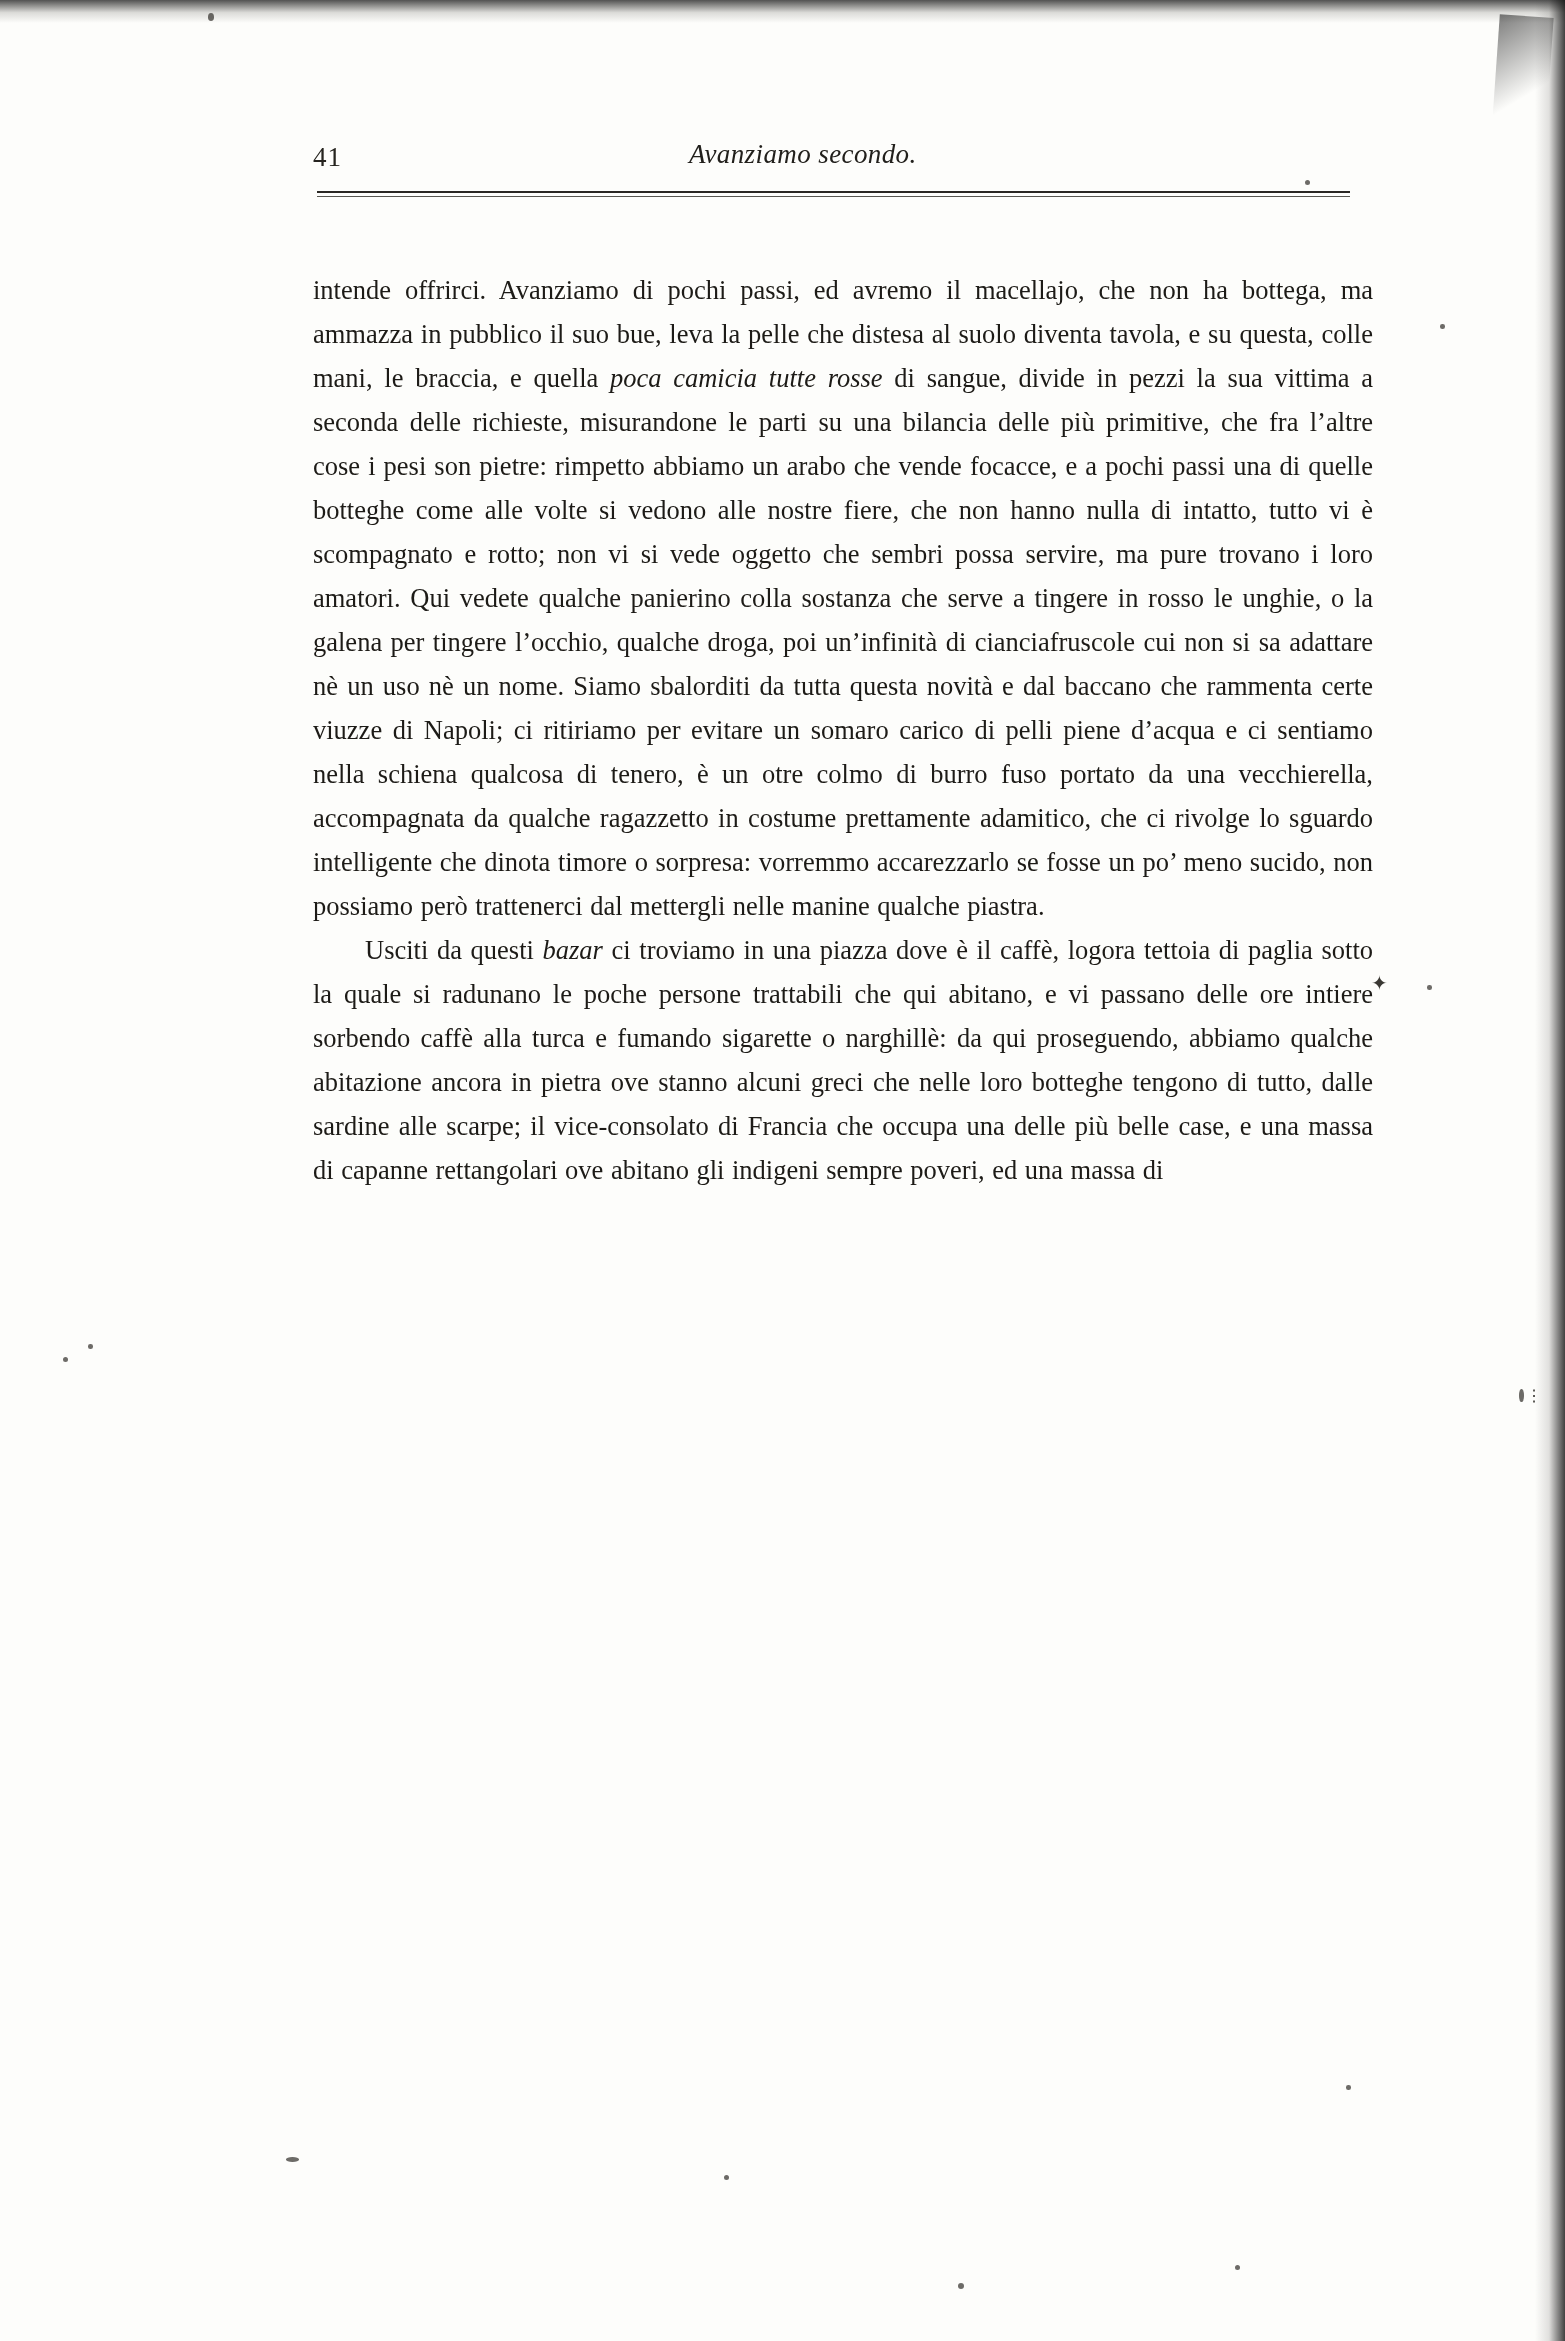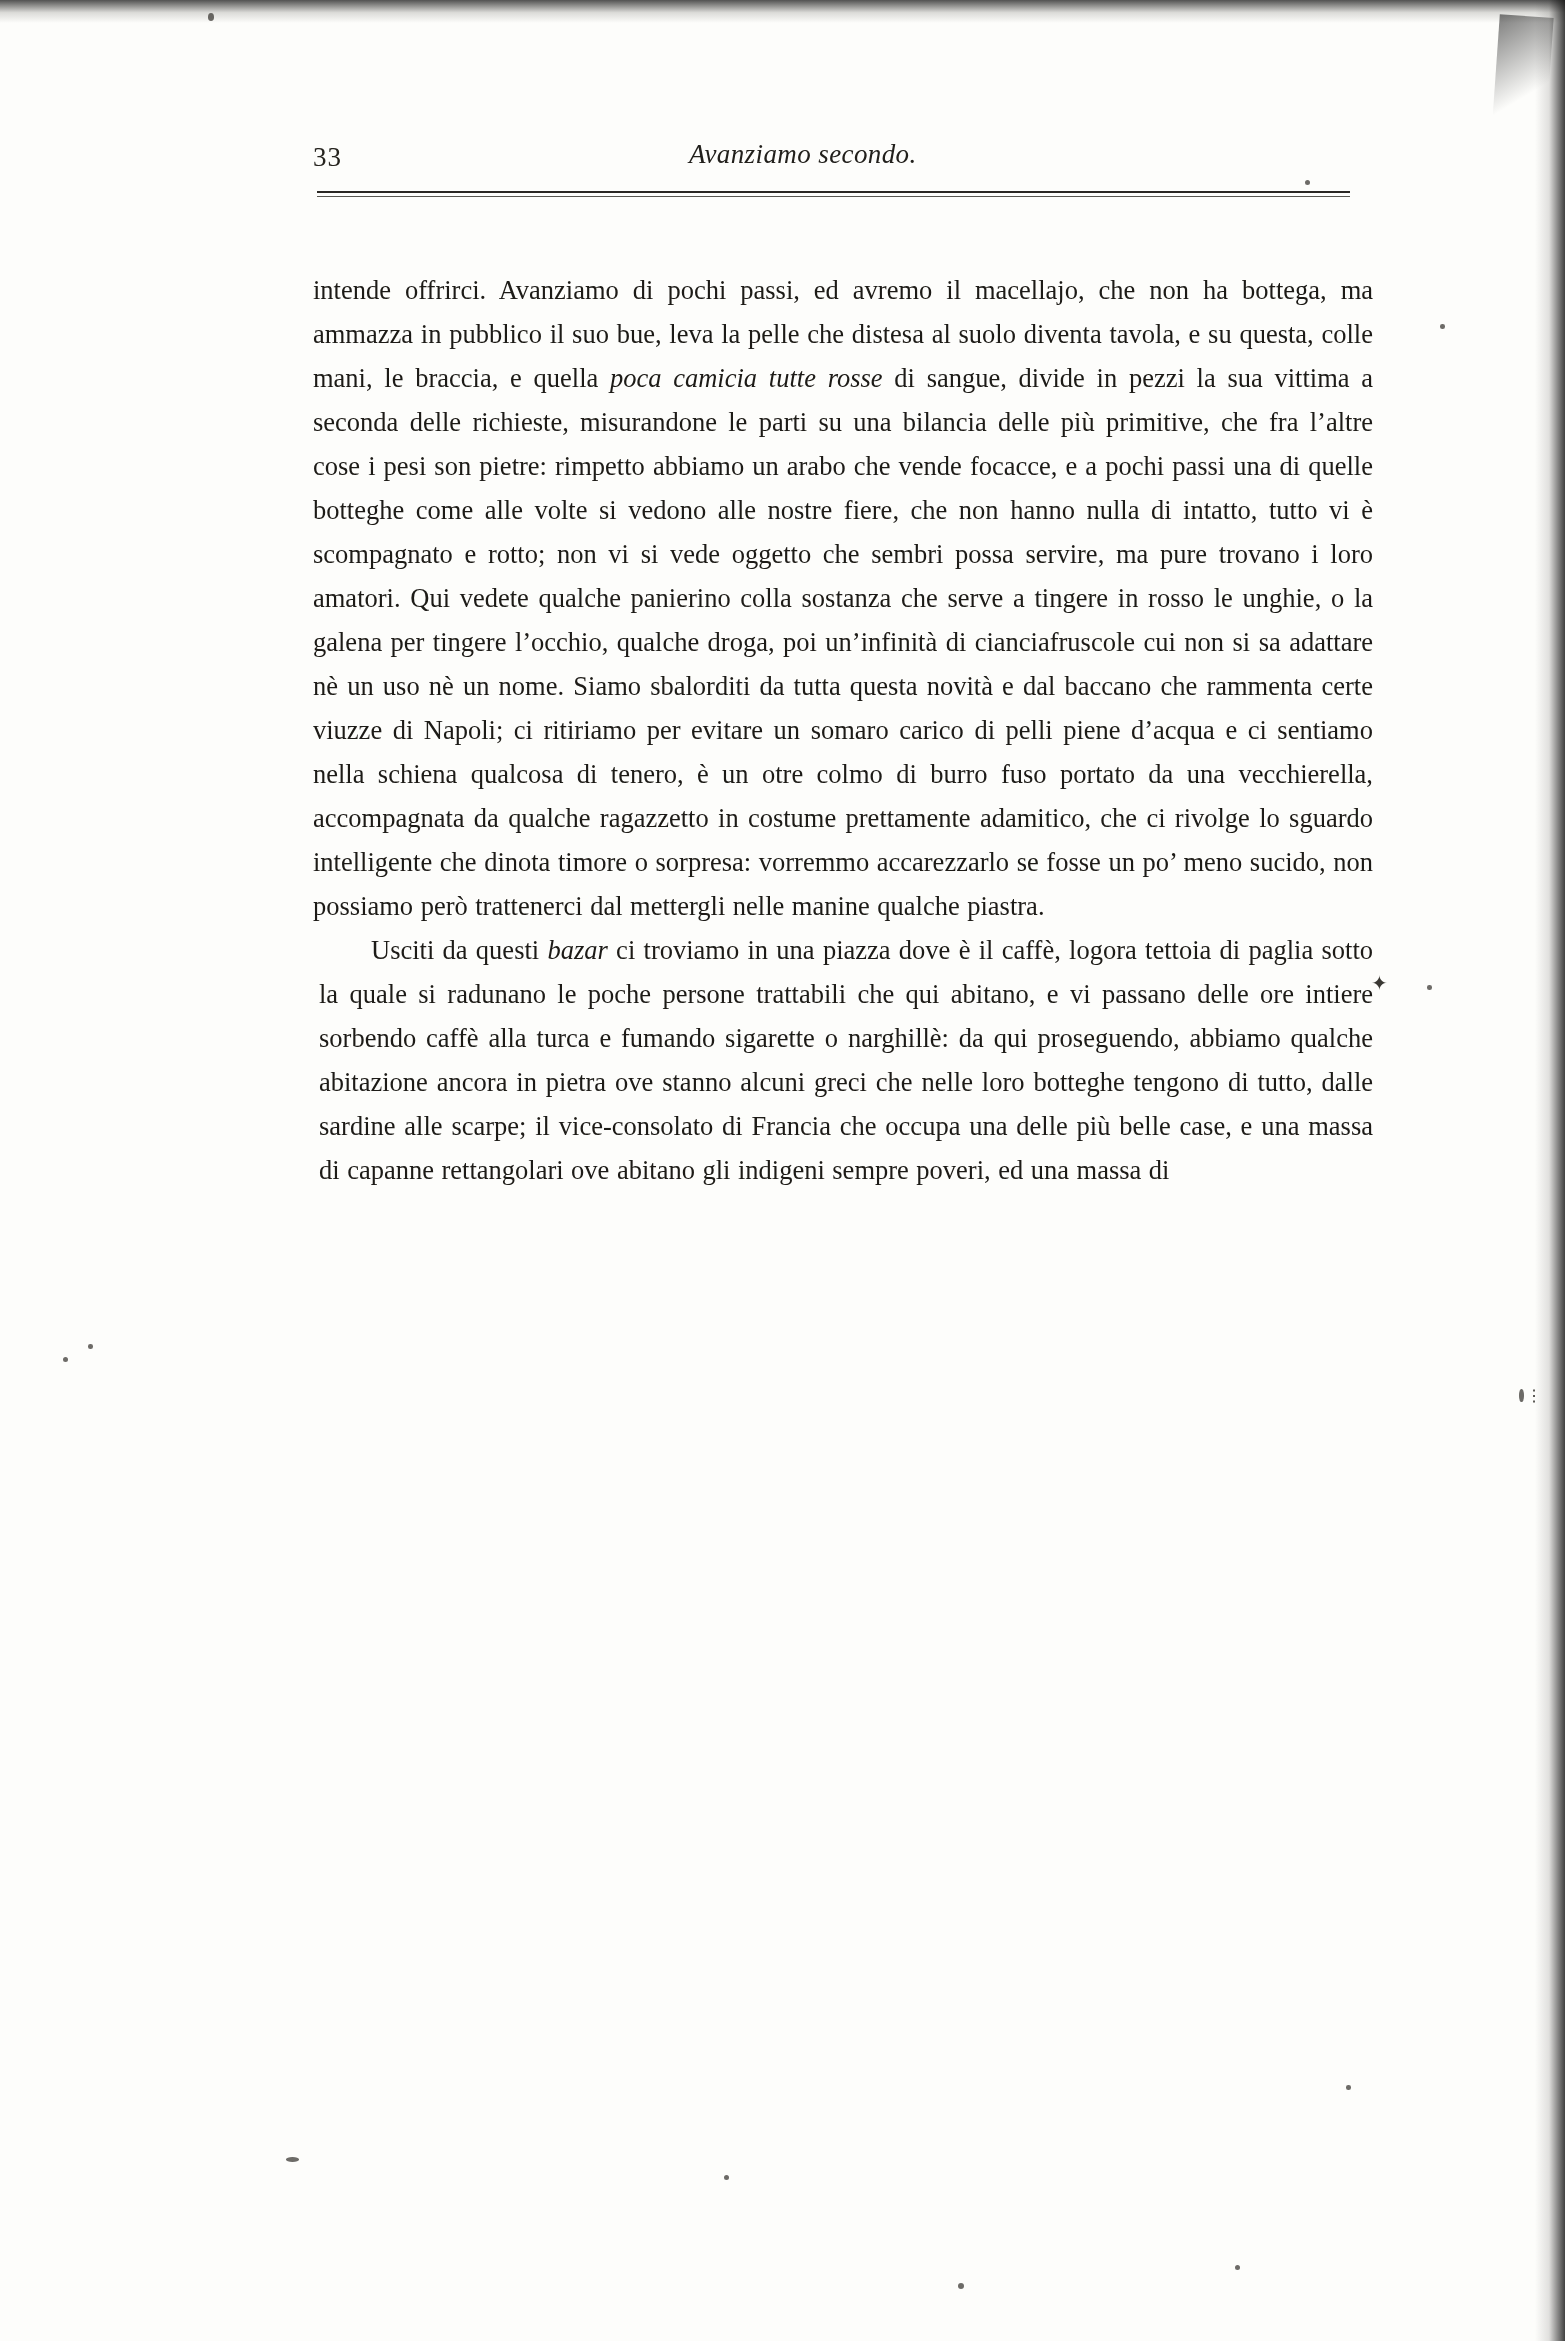--- a/index.html
+++ b/index.html
@@ -92,21 +92,20 @@
     text-align: justify;
     text-justify: inter-word;
     color: #1d1b17;
     word-spacing: 0.9px;
   }
   .body-text p {
     margin: 0;
   }
   .body-text p.indent {
     text-indent: 52px;
-    margin-left: 6px;
   }
   .body-text i {
   }
 
   
   .speck {
     position: absolute;
     background: #3c3a35;
     border-radius: 50%;
     opacity: 0.75;
@@ -139,21 +138,21 @@
   <div class="speck" style="left:958px; top:2283px; width:6.3px; height:6.3px;"></div>
   <div class="speck" style="left:1235px; top:2265px; width:5.4px; height:5.4px;"></div>
   <div class="speck" style="left:1346px; top:2085px; width:4.5px; height:4.5px;"></div>
 
   <div class="mark" style="left:1371px; top:971px;">✦</div>
   <div class="mark" style="left:1526px; top:1386px; font-size:16px;">⋮</div>
 
   <div class="content">
 
     <div class="header-row">
-      <div class="folio">33</div>
+      <div class="folio">41</div>
       <div class="running-head">Avanziamo secondo.</div>
       <div class="rule"></div>
       <div class="rule thin" style="top:61px;"></div>
     </div>
 
     <div class="body-text" id="body-text">
         <p><span>intende offrirci. Avanziamo di pochi passi, ed avremo il macellajo, che non ha bottega, ma ammazza in pubblico il suo bue, leva la pelle che distesa al suolo diventa tavola, e su questa, colle mani, le braccia, e quella </span><i>poca camicia tutte rosse</i><span> di sangue, divide in pezzi la sua vittima a seconda delle richieste, misurandone le parti su una bilancia delle più primitive, che fra l’altre cose i pesi son pietre: rimpetto abbiamo un arabo che vende focacce, e a pochi passi una di quelle botteghe come alle volte si vedono alle nostre fiere, che non hanno nulla di intatto, tutto vi è scompagnato e rotto; non vi si vede oggetto che sembri possa servire, ma pure trovano i loro amatori. Qui vedete qualche panierino colla sostanza che serve a tingere in rosso le unghie, o la galena per tingere l’occhio, qualche droga, poi un’infinità di cianciafruscole cui non si sa adattare nè un uso nè un nome. Siamo sbalorditi da tutta questa novità e dal baccano che rammenta certe viuzze di Napoli; ci ritiriamo per evitare un somaro carico di pelli piene d’acqua e ci sentiamo nella schiena qualcosa di tenero, è un otre colmo di burro fuso portato da una vecchierella, accompagnata da qualche ragazzetto in costume prettamente adamitico, che ci rivolge lo sguardo intelligente che dinota timore o sorpresa: vorremmo accarezzarlo se fosse un po’ meno sucido, non possiamo però trattenerci dal mettergli nelle manine qualche piastra.</span></p>
         <p class="indent"><span>Usciti da questi </span><i>bazar</i><span> ci troviamo in una piazza dove è il caffè, logora tettoia di paglia sotto la quale si radunano le poche persone trattabili che qui abitano, e vi passano delle ore intiere sorbendo caffè alla turca e fumando sigarette o narghillè: da qui proseguendo, abbiamo qualche abitazione ancora in pietra ove stanno alcuni greci che nelle loro botteghe tengono di tutto, dalle sardine alle scarpe; il vice-consolato di Francia che occupa una delle più belle case, e una massa di capanne rettangolari ove abitano gli indigeni sempre poveri, ed una massa di</span></p>
       </div>
 

